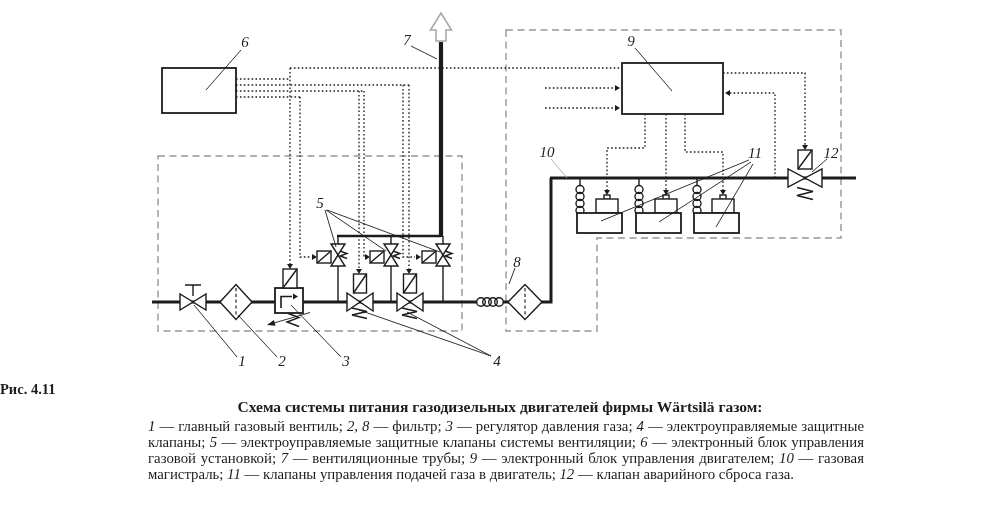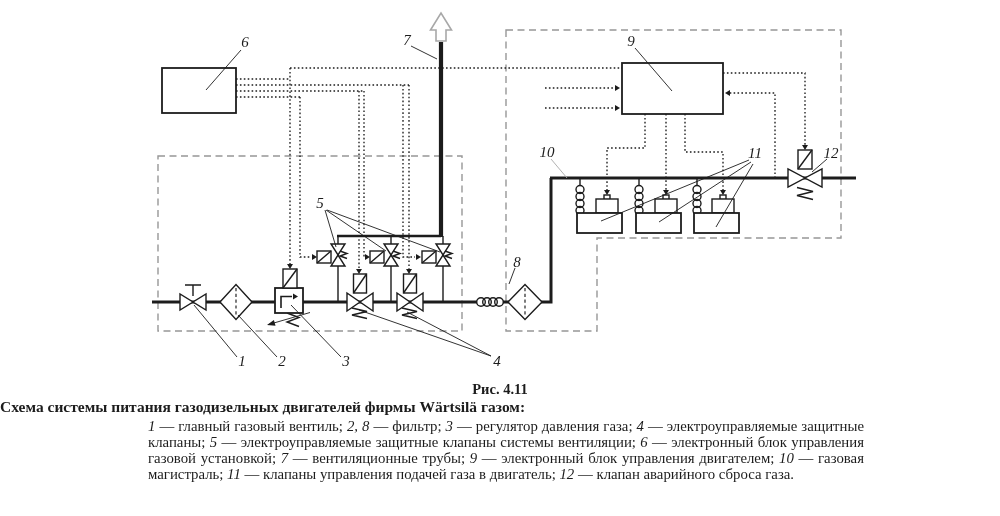--- a/index.html
+++ b/index.html
@@ -18,22 +18,22 @@
   .wf   {fill:#fff;stroke:var(--ink);stroke-width:1.4;}
   .wf2  {fill:#fff;stroke:var(--ink);stroke-width:1.8;}
   .ah   {fill:var(--ink);stroke:none;}
   .lead {stroke:var(--ink);stroke-width:.9;fill:none;}
   .lead2{stroke:var(--soft);stroke-width:.9;fill:none;}
   .cl   {stroke:var(--ink);stroke-width:1.15;fill:none;stroke-dasharray:3.2 2.6;}
   .varr {fill:#fff;stroke:var(--soft);stroke-width:1.6;}
   .lbl  {font:italic 15px "Liberation Serif",serif;fill:var(--ink);}
   
   .caption{position:absolute;left:0;top:381px;width:1000px;}
-  .fig-num{text-align:center;font-weight:bold;font-size:14.5px;line-height:16px;}
-  .fig-title{font-weight:bold;font-size:15.5px;line-height:17px;margin-top:1px;}
+  .fig-num{text-align:left;font-weight:bold;font-size:14.5px;line-height:16px;}
+  .fig-title{text-align:center;font-weight:bold;font-size:15.5px;line-height:17px;margin-top:1px;}
   .legend{width:716px;margin:4px 0 2px 148px;font-size:14.8px;line-height:15.9px;
           text-align:justify;}
   .legend i{font-style:italic;}
 </style>
 </head>
 <body>
 
 <div class="page">
 
 <svg width="1000" height="380" viewBox="0 0 1000 380">

